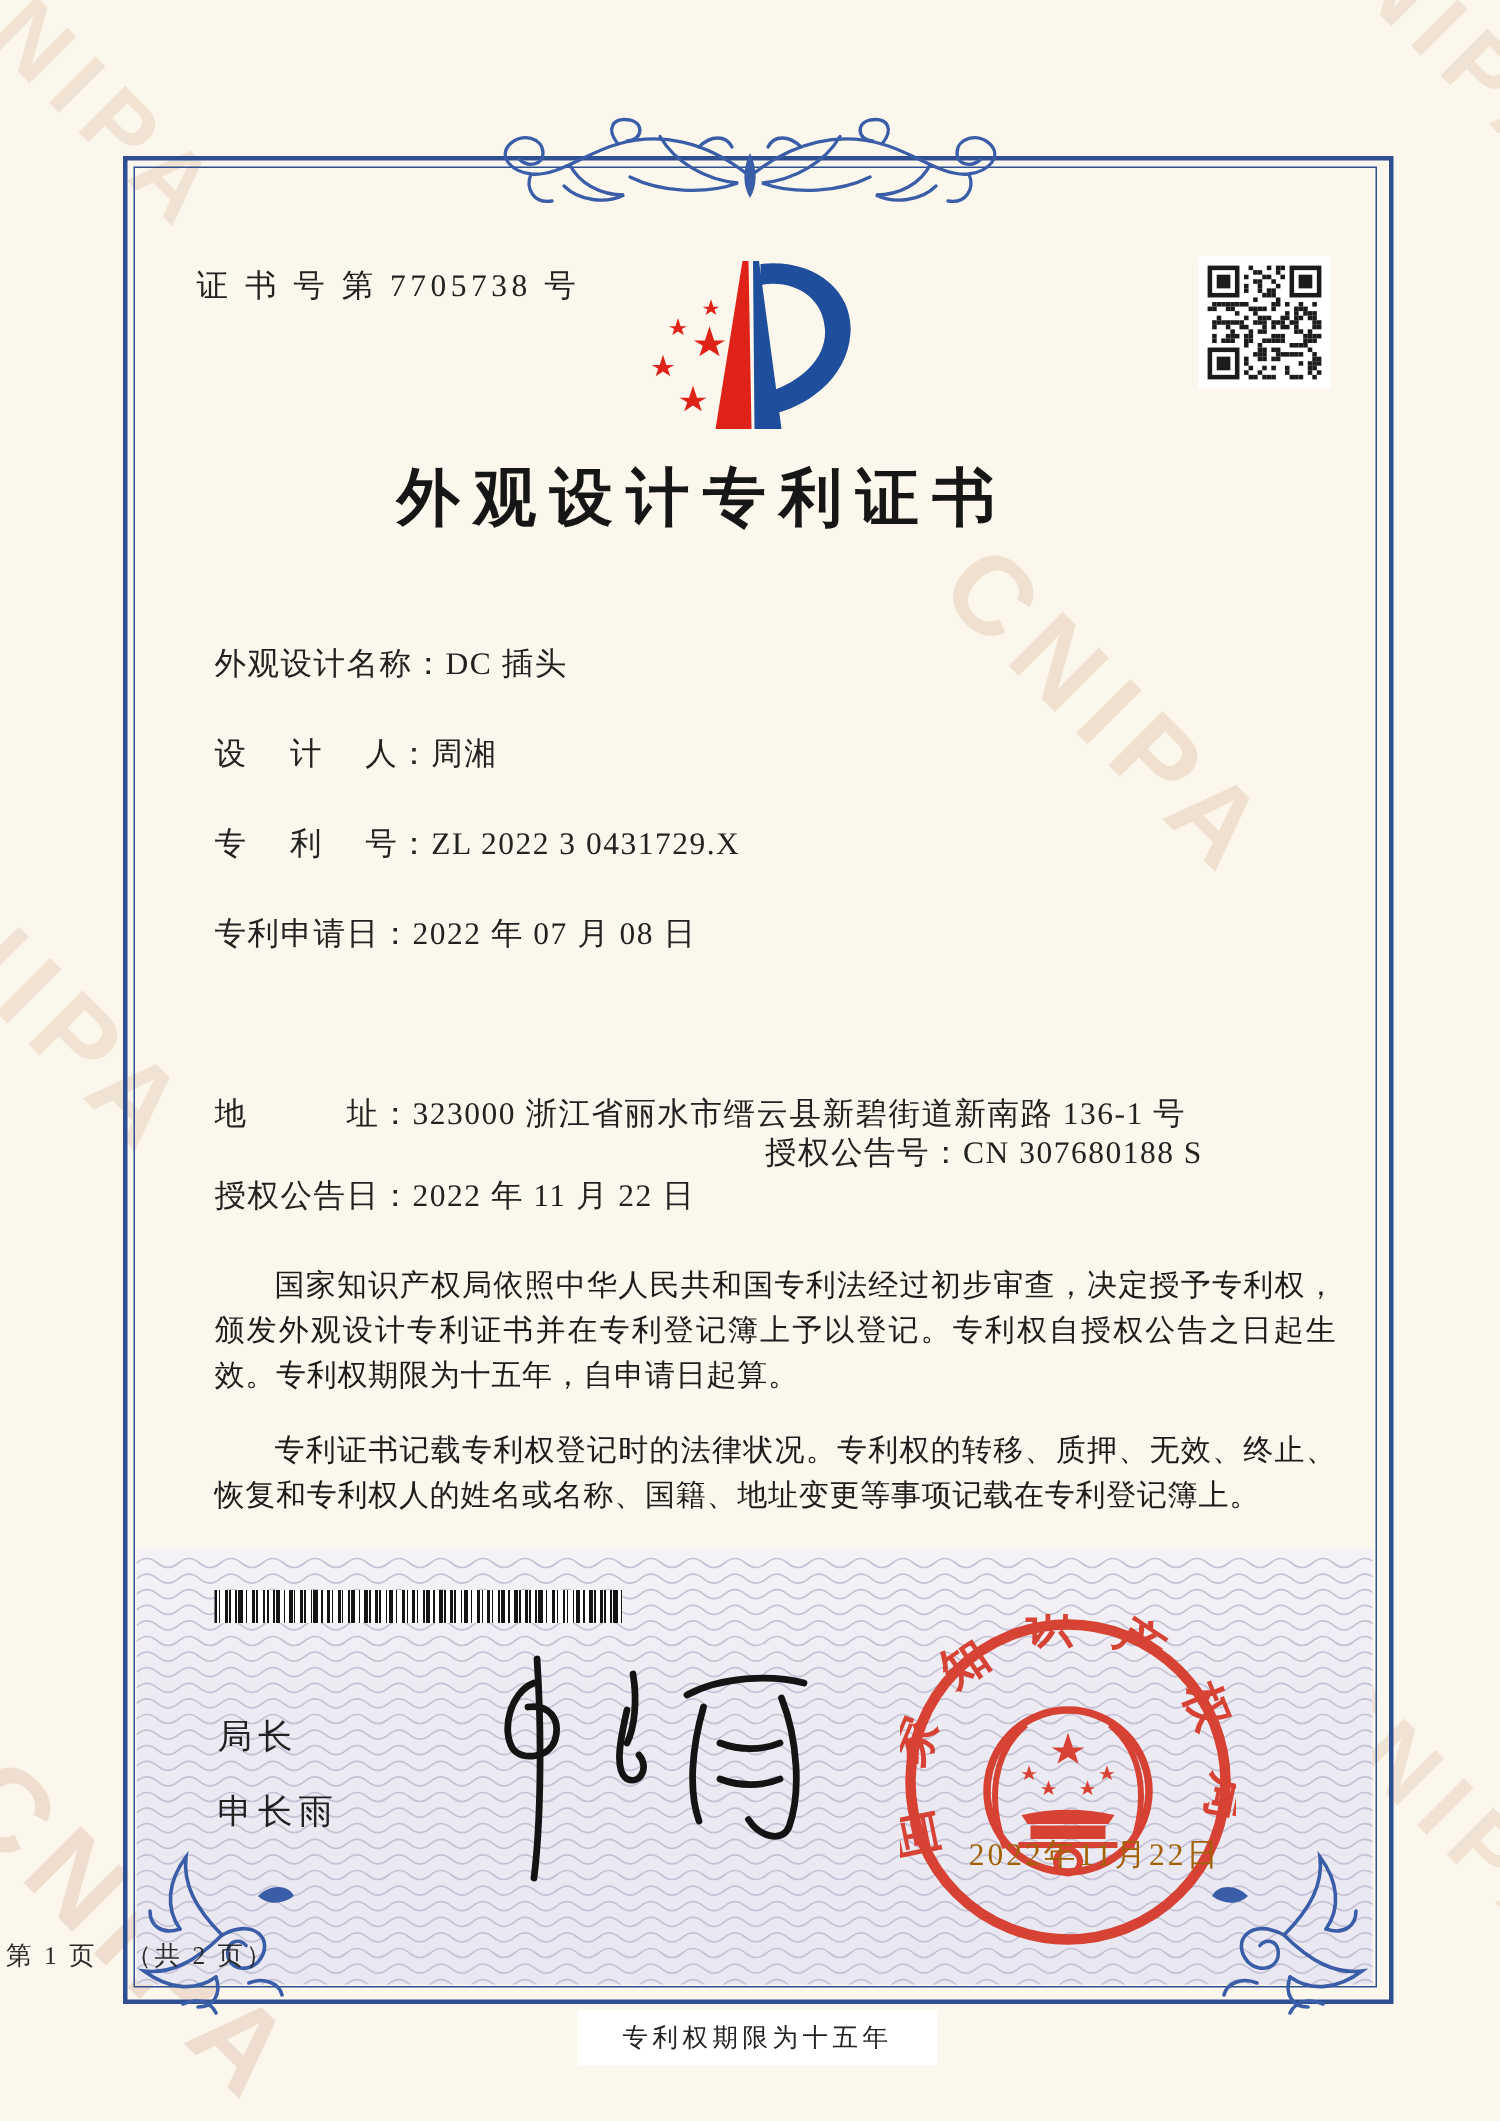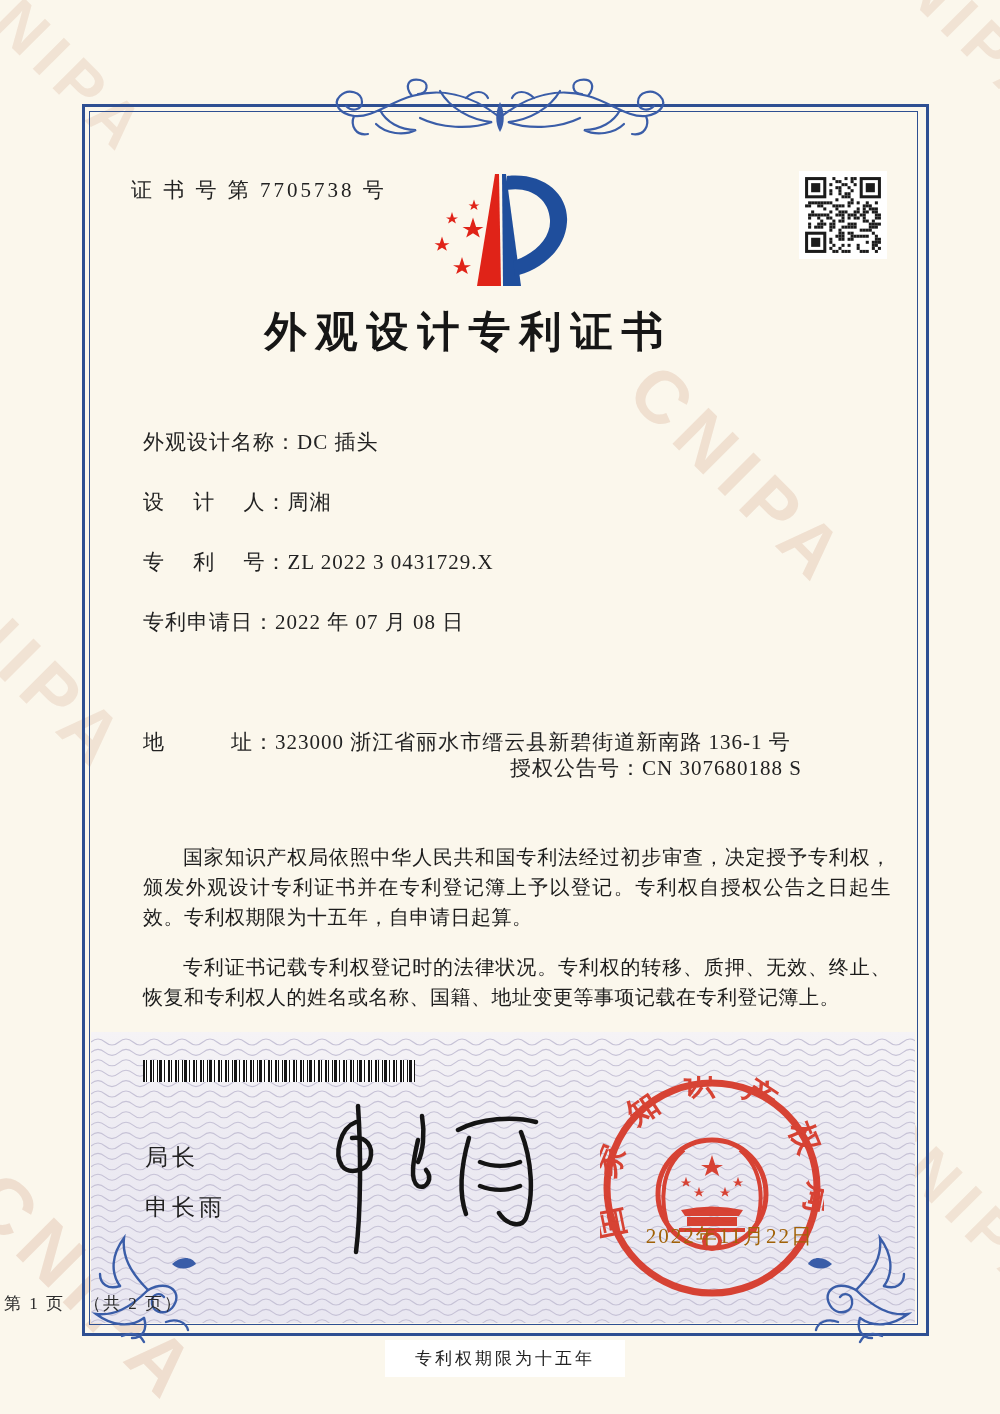--- a/index.html
+++ b/index.html
@@ -367,20 +367,23 @@
   </div>
   <div class="field" style="top:548px;">
     <span class="lab">专 　利 　号：</span><span>ZL 2022 3 0431729.X</span>
   </div>
   <div class="field" style="top:608px;">
     <span class="lab">专利申请日：</span><span>2022 年 07 月 08 日</span>
   </div>
   <div class="field" style="top:728px;">
     <span class="lab">地　　　址：</span><span>323000 浙江省丽水市缙云县新碧街道新南路 136-1 号</span>
   </div>
+  <div class="field" style="top:783px;">
+    <span class="lab">授权公告日：</span><span>2022 年 11 月 22 日</span>
+  </div>
   <div class="field" style="left:510px;top:754px;">
     <span class="lab">授权公告号：</span><span>CN 307680188 S</span>
   </div>
 
   <p class="para" style="top:822px;">国家知识产权局依照中华人民共和国专利法经过初步审查，决定授予专利权，颁发外观设计专利证书并在专利登记簿上予以登记。专利权自授权公告之日起生效。专利权期限为十五年，自申请日起算。</p>
   <p class="para" style="top:932px;">专利证书记载专利权登记时的法律状况。专利权的转移、质押、无效、终止、恢复和专利权人的姓名或名称、国籍、地址变更等事项记载在专利登记簿上。</p>
 
   <div class="barcode"></div>
 
   <div class="director-role">局长</div>

